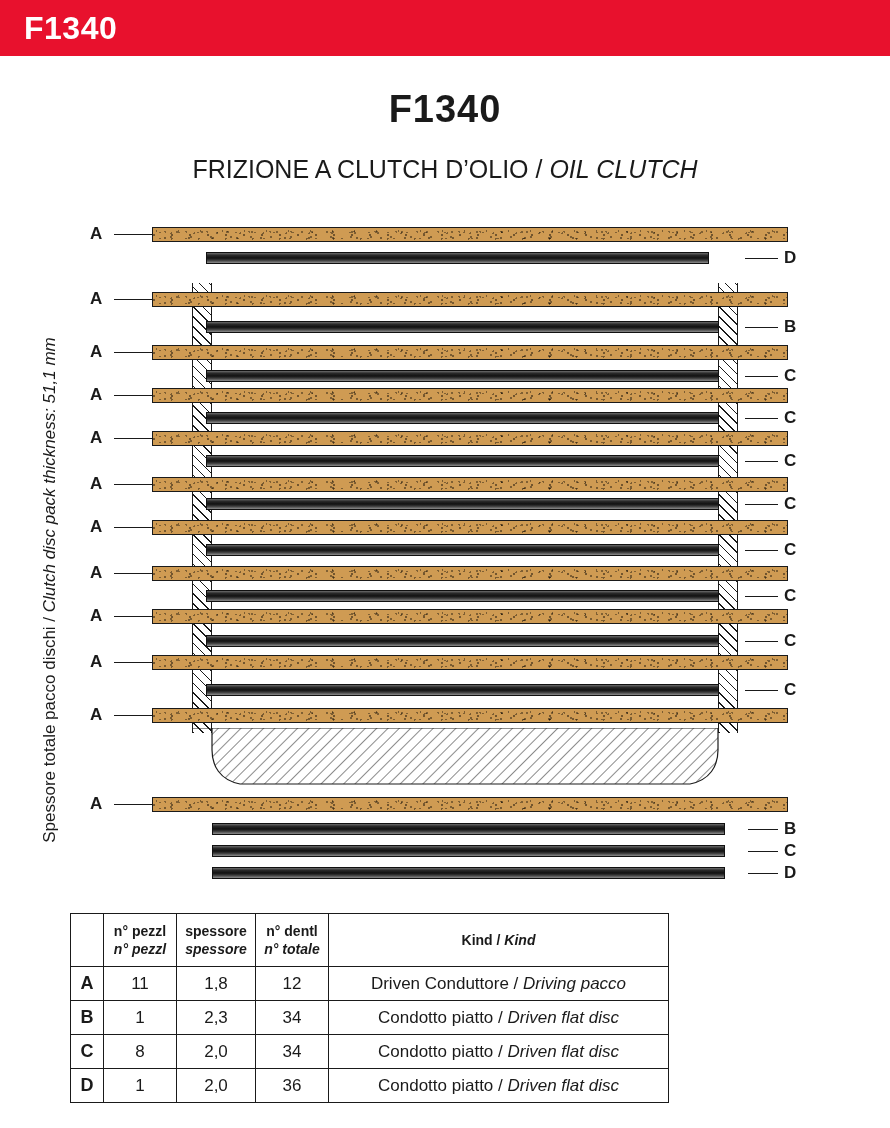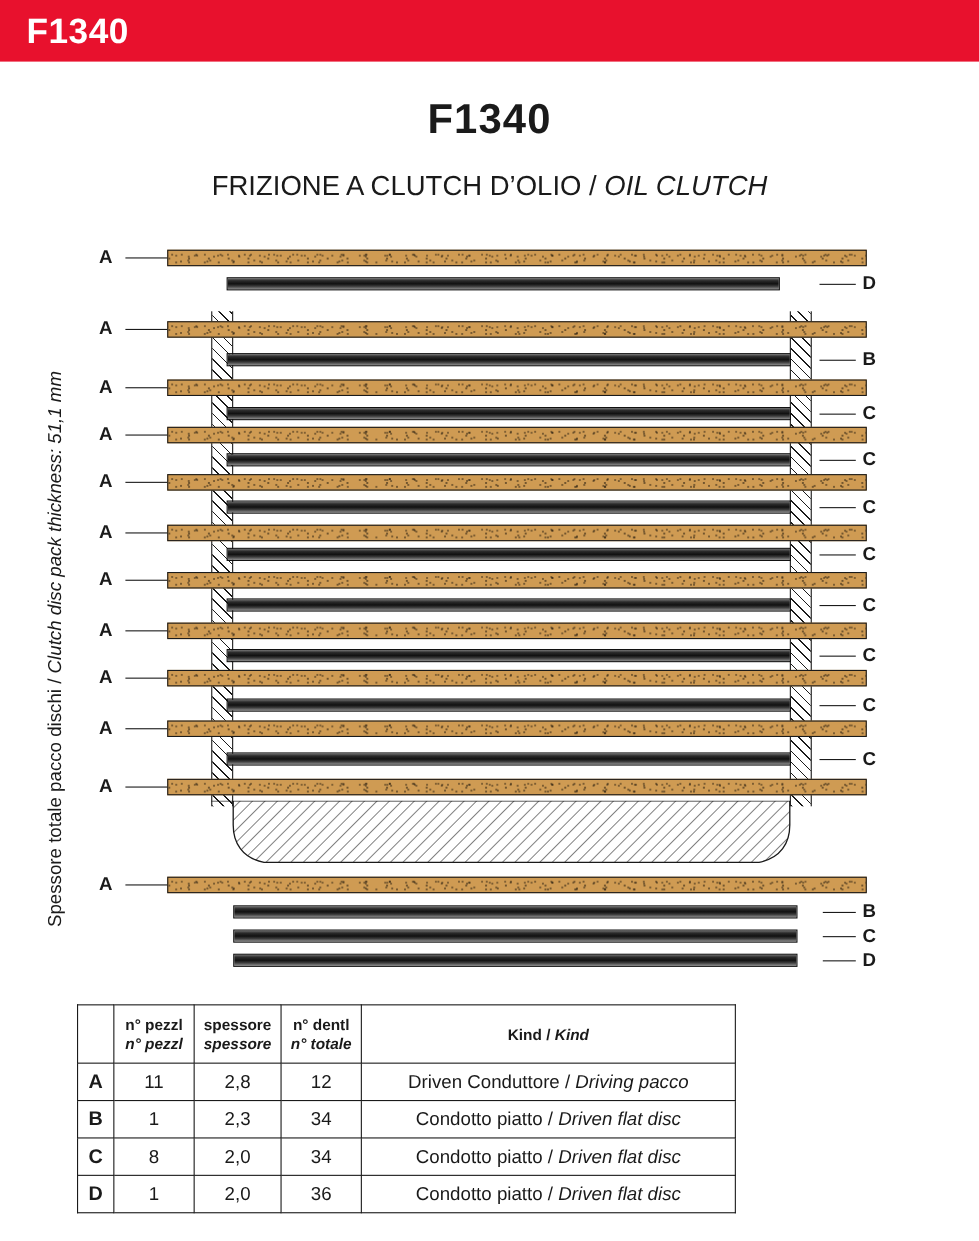--- a/index.html
+++ b/index.html
@@ -315,21 +315,21 @@
       </td>
       <td class="col-kind">
         <span>Kind / </span><span class="it">Kind</span>
       </td>
     </tr>
   </thead>
   <tbody>
     <tr>
       <td class="col-key">A</td>
       <td class="col-pieces">11</td>
-      <td class="col-thick">2,8</td>
+      <td class="col-thick">1,8</td>
       <td class="col-teeth">12</td>
       <td class="col-kind">
         <span>Driven Conduttore / </span><span class="it">Driving pacco</span>
       </td>
     </tr>
     <tr>
       <td class="col-key">B</td>
       <td class="col-pieces">1</td>
       <td class="col-thick">2,3</td>
       <td class="col-teeth">34</td>

